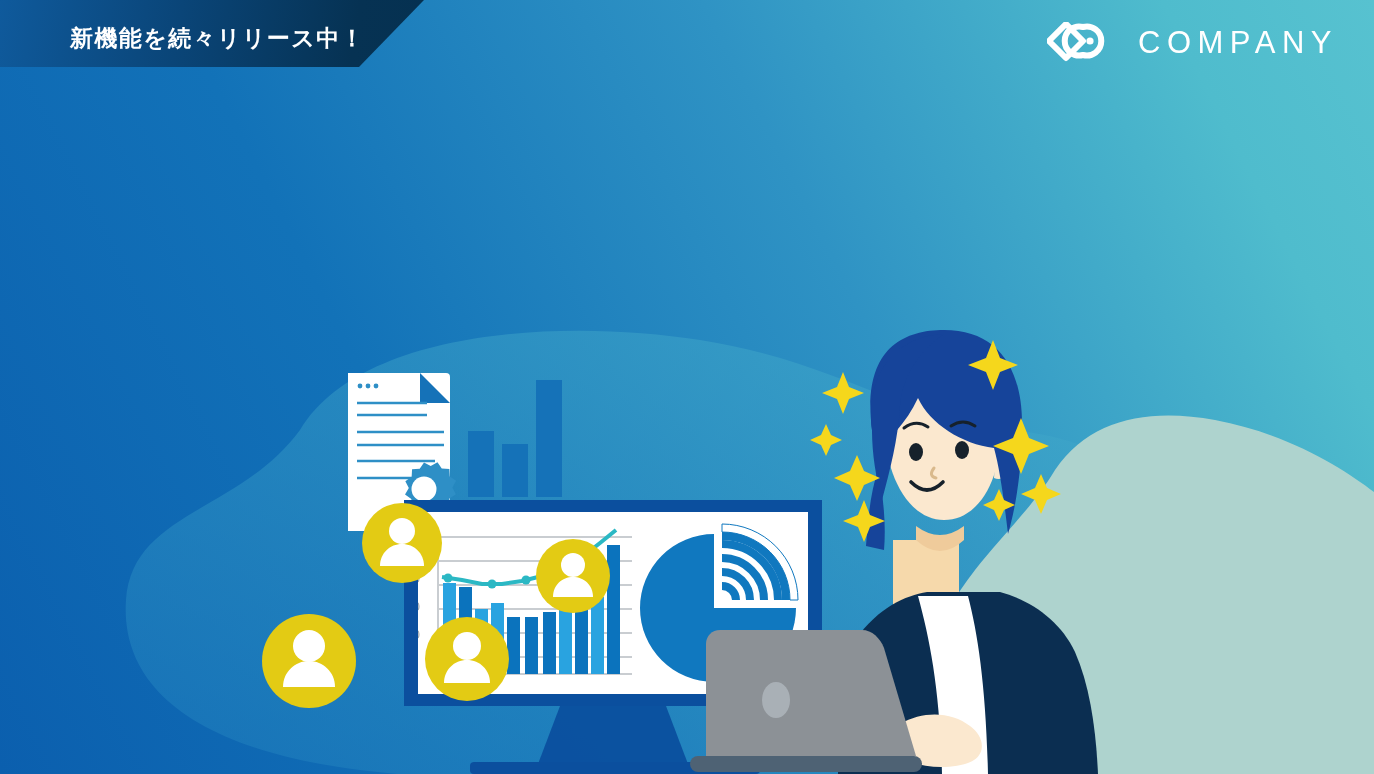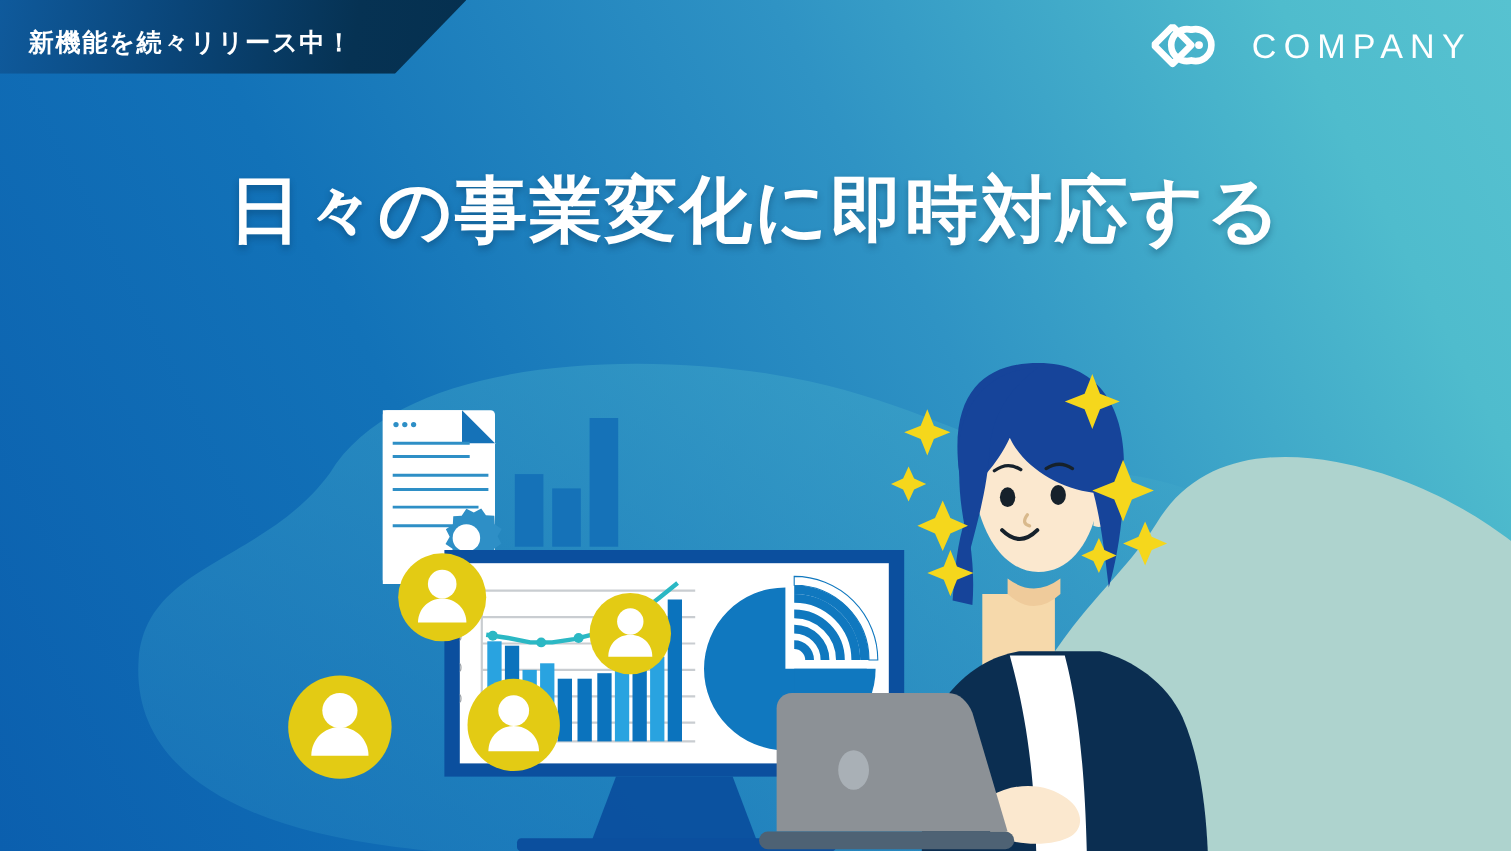--- a/index.html
+++ b/index.html
@@ -12,21 +12,21 @@
 
   
   .bg-svg{position:absolute;inset:0;width:100%;height:100%;display:block;}
 
   
   #ribbon{
     position:absolute;left:0;top:0;height:79px;width:424px;
     background:linear-gradient(100deg,#0f5a9c 0%, #0a4578 38%, #063253 75%, #05304f 100%);
     -webkit-clip-path:polygon(0 0,424px 0,359px 67px,0 67px);
     clip-path:polygon(0 0,424px 0,359px 67px,0 67px);
-    display:flex;align-items:center;
+    display:flex;align-items:center;padding-left:44px;
   }
   #ribbon .txt{
     color:#ffffff;font-size:23px;font-weight:700;letter-spacing:1.4px;
     padding-left:26px;margin-top:-3px;white-space:nowrap;
   }
 
   
   #logo{
     position:absolute;right:36px;top:22px;display:flex;align-items:center;gap:29px;
   }
@@ -265,16 +265,15 @@
   <div id="logo">
     <svg class="mark" viewBox="0 0 62 40">
       <path d="M19 2 L36 19 L19 36 L2 19 Z" fill="none" stroke="#ffffff" stroke-width="6" stroke-linejoin="round"></path>
       <path d="M36 5 A14.5 14.5 0 1 1 36 33 A14.5 14.5 0 1 1 36 5 Z" fill="none" stroke="#ffffff" stroke-width="6"></path>
       <circle cx="43" cy="19" r="3.6" fill="#ffffff"></circle>
     </svg>
     <span class="name">COMPANY</span>
   </div>
 
   <h1 id="headline">
-    <span>日々の事業変化に即時対応する</span>
   </h1>
 
 </div>
 
 </body></html>

